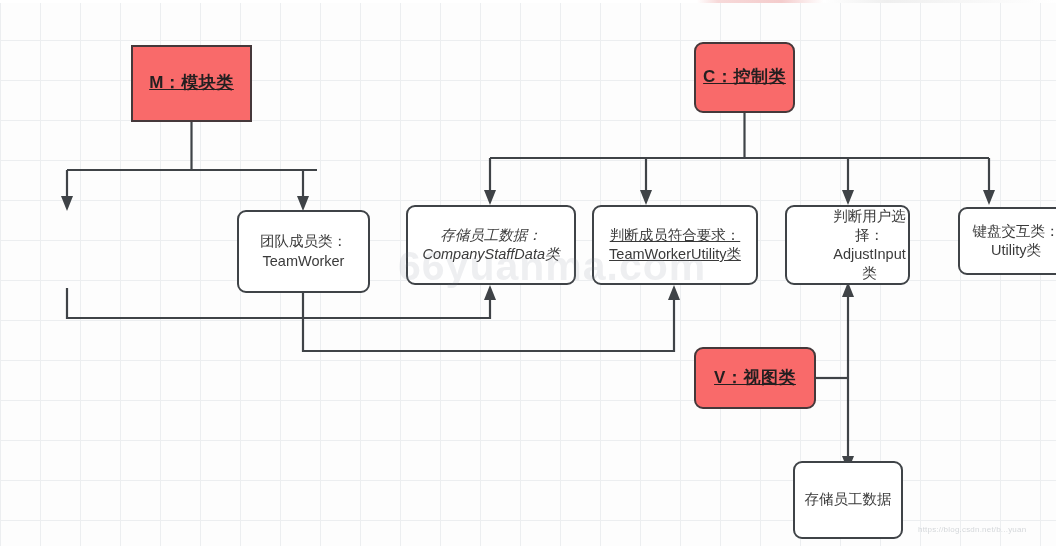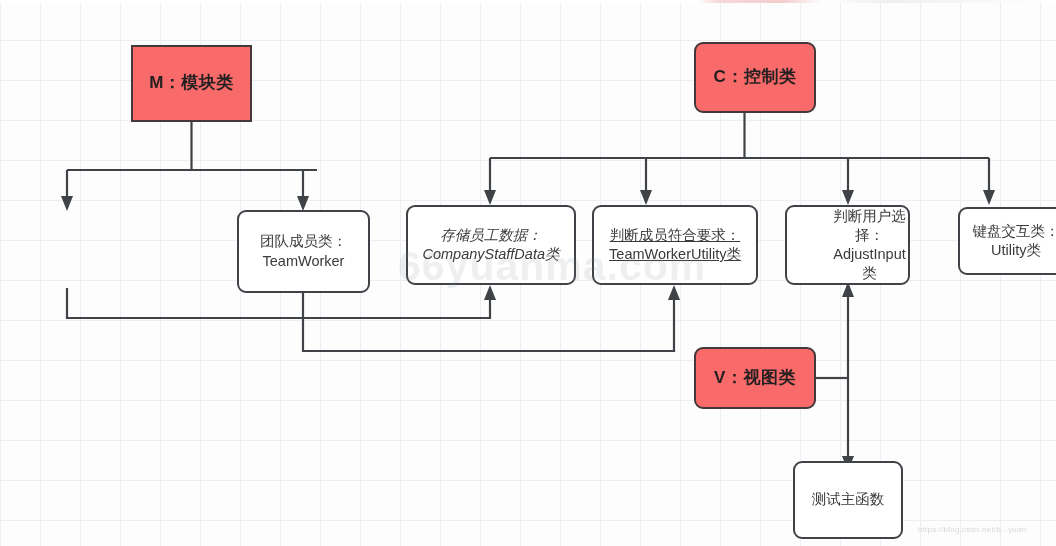--- a/index.html
+++ b/index.html
@@ -50,20 +50,21 @@
     border-radius: 9px;
     font-size: 14.5px;
   }
   .node.redbox {
     background: #f96a6a;
     border: 2px solid #45383a;
     font-weight: bold;
     font-size: 17px;
     color: #241f20;
     letter-spacing: .5px;
+    text-decoration: underline;
   }
   .node.redbox.sharp { border-radius: 0; }
   .node.redbox.round { border-radius: 9px; }
 
   .watermark-main {
     position: absolute;
     left: 398px;
     top: 243px;
     font-size: 41px;
     font-weight: bold;
@@ -120,21 +121,21 @@
     <polygon class="edge-head" points="848,282 842,297 854,297"></polygon>
     <polygon class="edge-head" points="848,471 842,456 854,456"></polygon>
 
     <path class="edge" d="M816,378 L848,378"></path>
   </svg>
 
   <div class="node redbox sharp" style="left:131px; top:45px; width:121px; height:77px;">
     <span>M：模块类</span>
   </div>
 
-  <div class="node redbox round" style="left:694px; top:42px; width:122px; height:71px;">
+  <div class="node redbox round" style="left:694px; top:42px; width:101px; height:71px;">
     <span>C：控制类</span>
   </div>
 
   <div class="node redbox round" style="left:694px; top:347px; width:122px; height:62px;">
     <span>V：视图类</span>
   </div>
 
 
   <div class="node plain" style="left:237px; top:210px; width:133px; height:83px;">
     <span>团队成员类：
@@ -155,19 +156,19 @@
     <span>判断用户选择：
 AdjustInput类</span>
   </div>
 
   <div class="node plain" style="left:930px; top:207px; width:116px; height:68px;margin-left:28px;">
     <span>键盘交互类：
 Utility类</span>
   </div>
 
   <div class="node plain" style="left:793px; top:461px; width:110px; height:78px;">
-    <span>测试主函数</span>
+    <span>存储员工数据</span>
   </div>
 
   <div class="watermark-main">66yuanma.com</div>
   <div class="watermark-small">https://blog.csdn.net/b...yuan</div>
 
 </div>
 
 </body></html>

